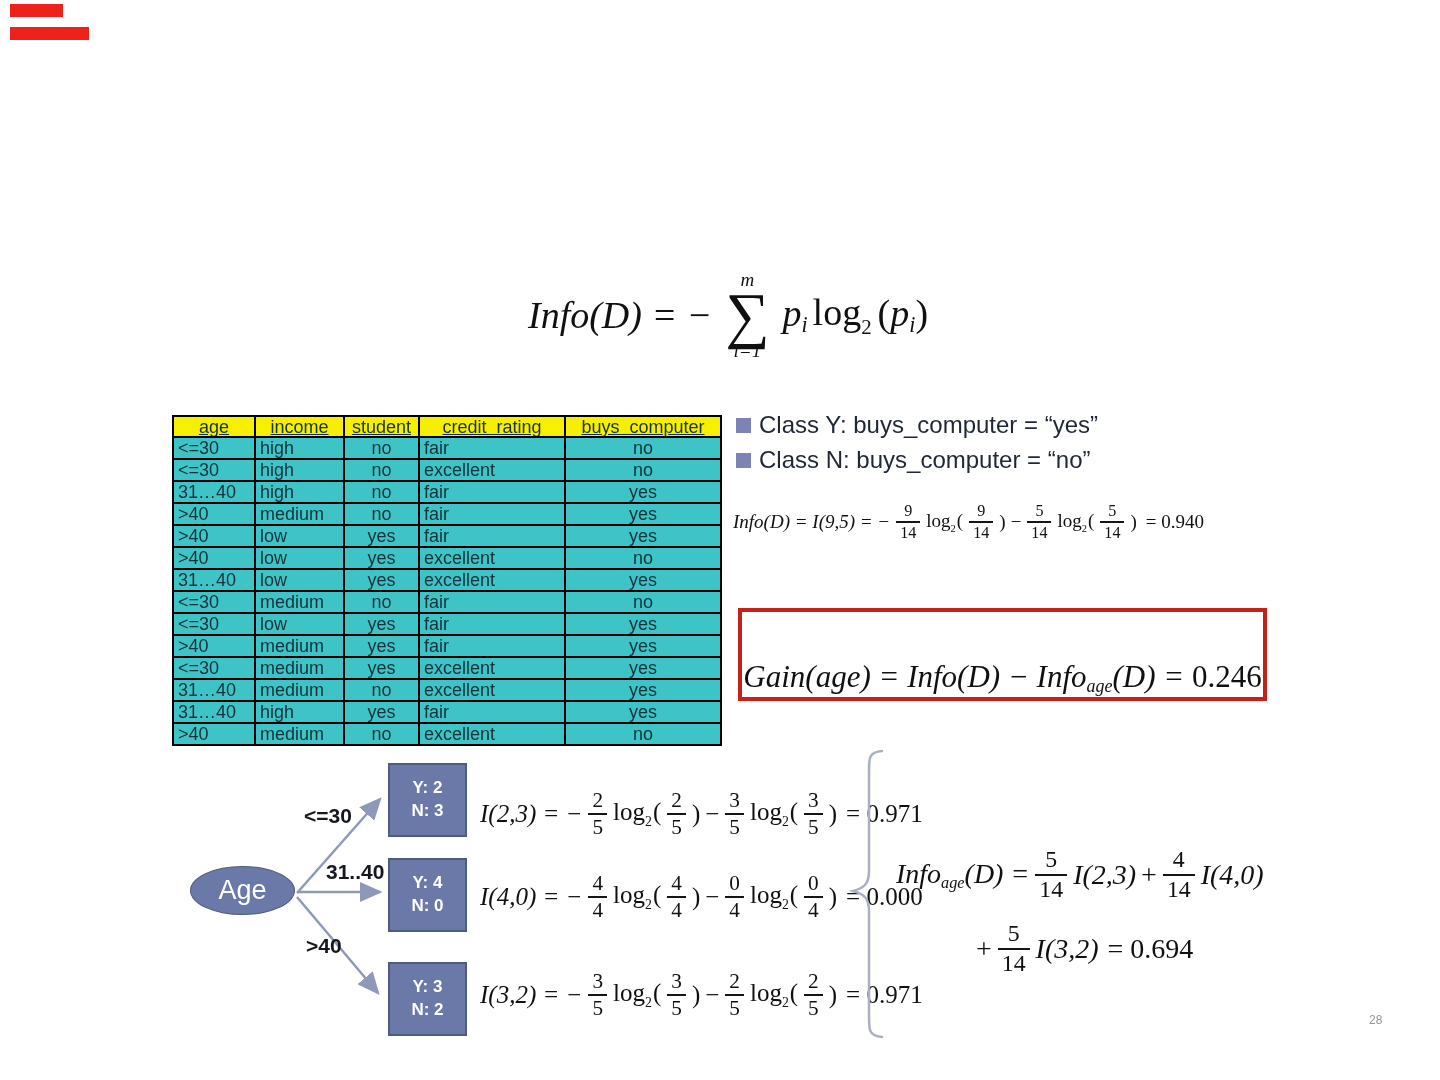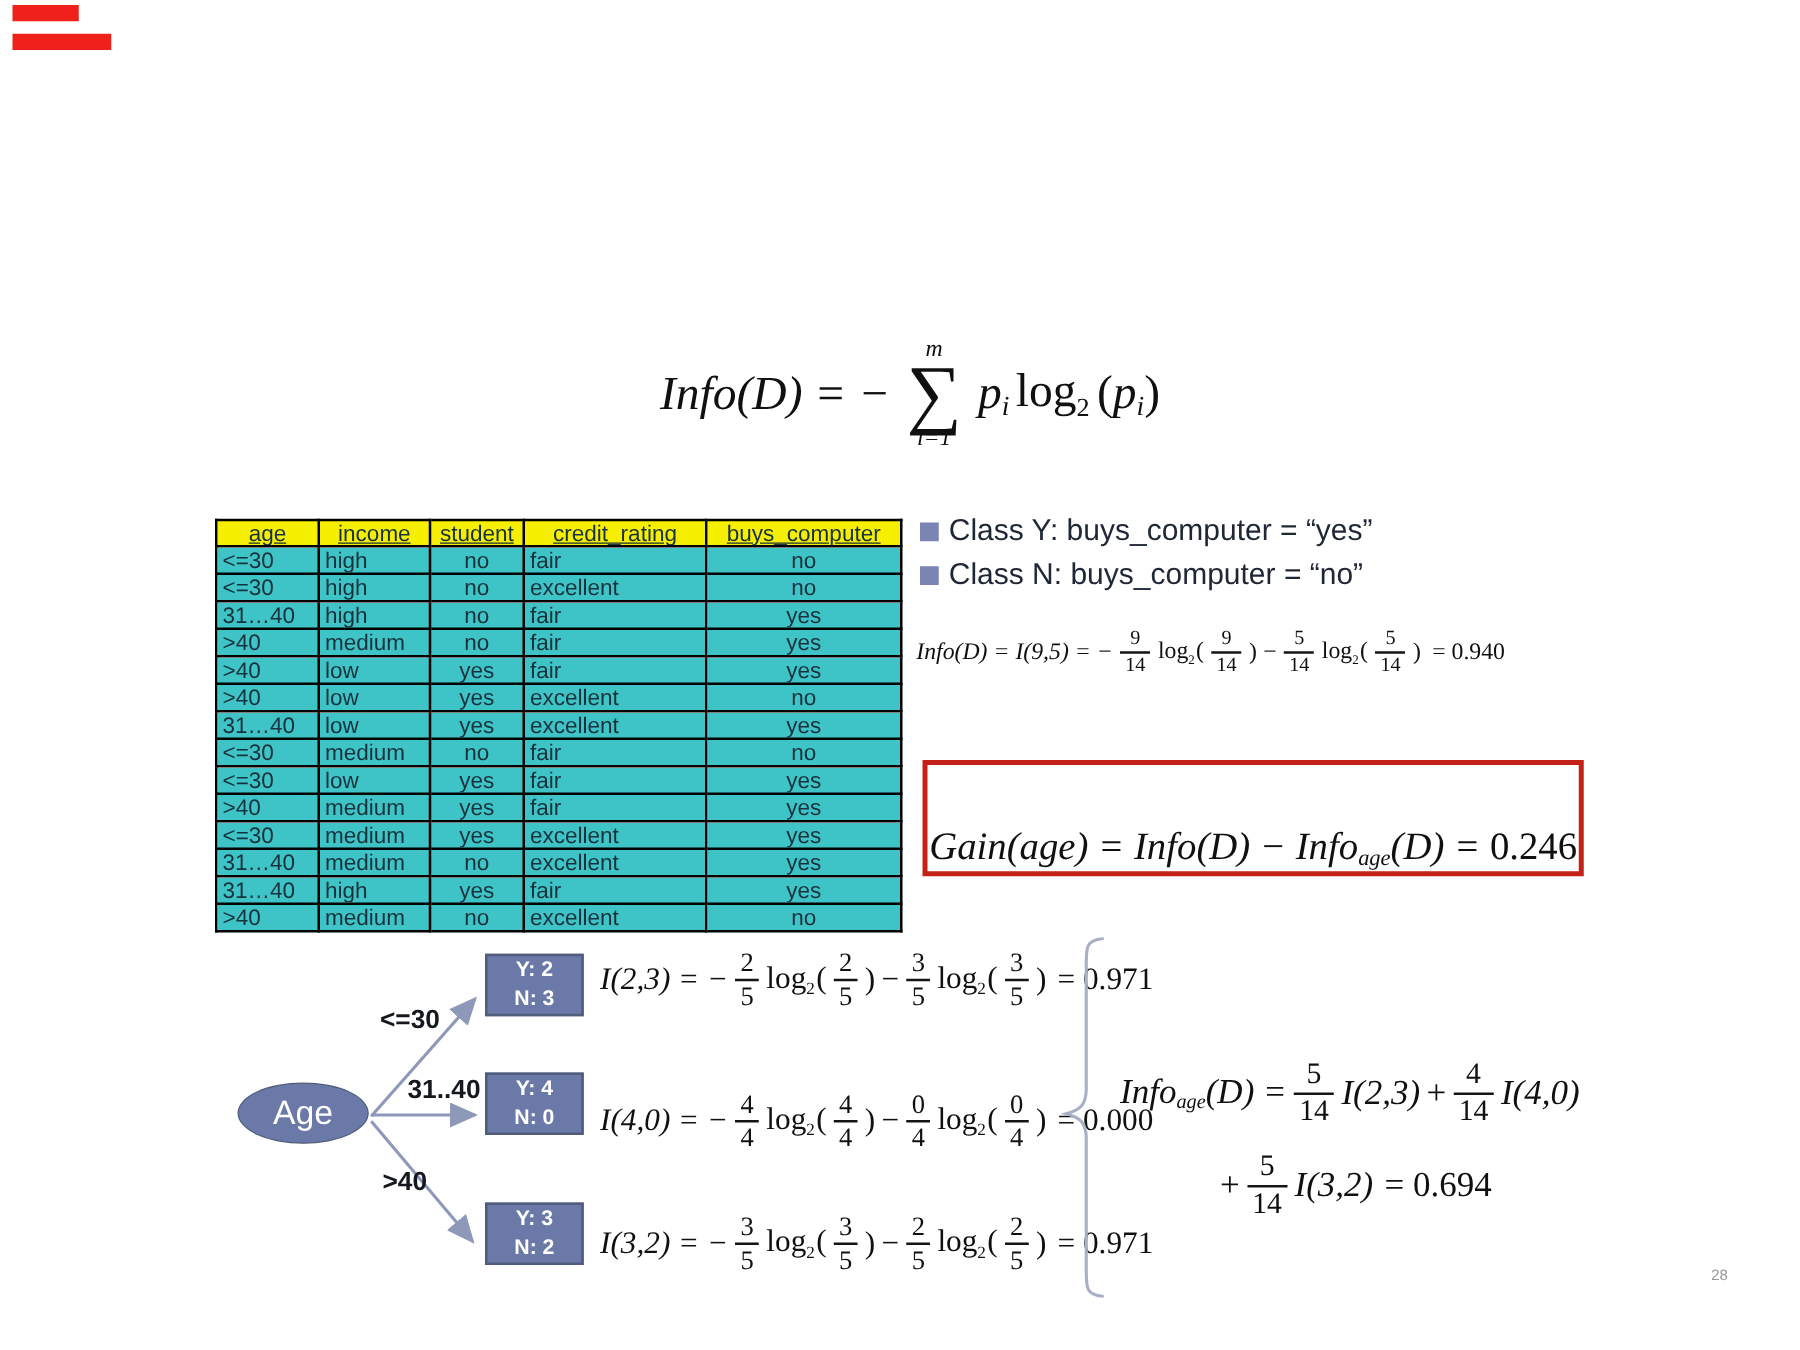--- a/index.html
+++ b/index.html
@@ -64,32 +64,32 @@
   
   #tree-svg{position:absolute;left:180px;top:750px;}
   #age-node{position:absolute;left:190px;top:866px;width:105px;height:49px;border-radius:50%;
             background:var(--boxBlue,#6b79a8);border:1px solid var(--boxBorder,#505c7c);box-sizing:border-box;
             display:flex;align-items:center;justify-content:center;color:#fff;font-size:27px;}
   .blabel{position:absolute;font-size:21px;font-weight:600;color:#15181d;white-space:nowrap;}
   #bl-0{left:304px;top:804px;}
   #bl-1{left:326px;top:860px;}
   #bl-2{left:306px;top:934px;}
   #tnodes{position:absolute;left:388px;top:763px;width:79px;height:267px;}
-  .tnode{position:absolute;left:0;width:79px;height:50px;box-sizing:border-box;
+  .tnode{position:absolute;left:0;width:79px;height:74px;box-sizing:border-box;
          background:var(--boxBlue,#6b79a8);border:2px solid var(--boxBorder,#505c7c);
          display:flex;flex-direction:column;align-items:center;justify-content:center;
          color:#fff;font-size:17px;font-weight:700;line-height:1.35;}
   .tnode:nth-of-type(1){top:0;}
   .tnode:nth-of-type(2){top:95px;text-align:right;}
   .tnode:nth-of-type(3){top:199px;}
 
   
   #i-rows{position:absolute;left:480px;top:752px;width:400px;height:300px;}
   .i-row{position:absolute;left:0;height:56px;font-size:25px;}
-  .i-row:nth-of-type(1){top:4px;}
+  .i-row:nth-of-type(1){top:34px;}
   .i-row:nth-of-type(2){top:117px;}
   .i-row:nth-of-type(3){top:215px;}
 
   
   #brace{position:absolute;left:840px;top:745px;}
 
   
   #infoage1{left:896px;top:844px;height:62px;font-size:28px;}
   #infoage2{left:976px;top:918px;height:62px;font-size:28px;}
 

